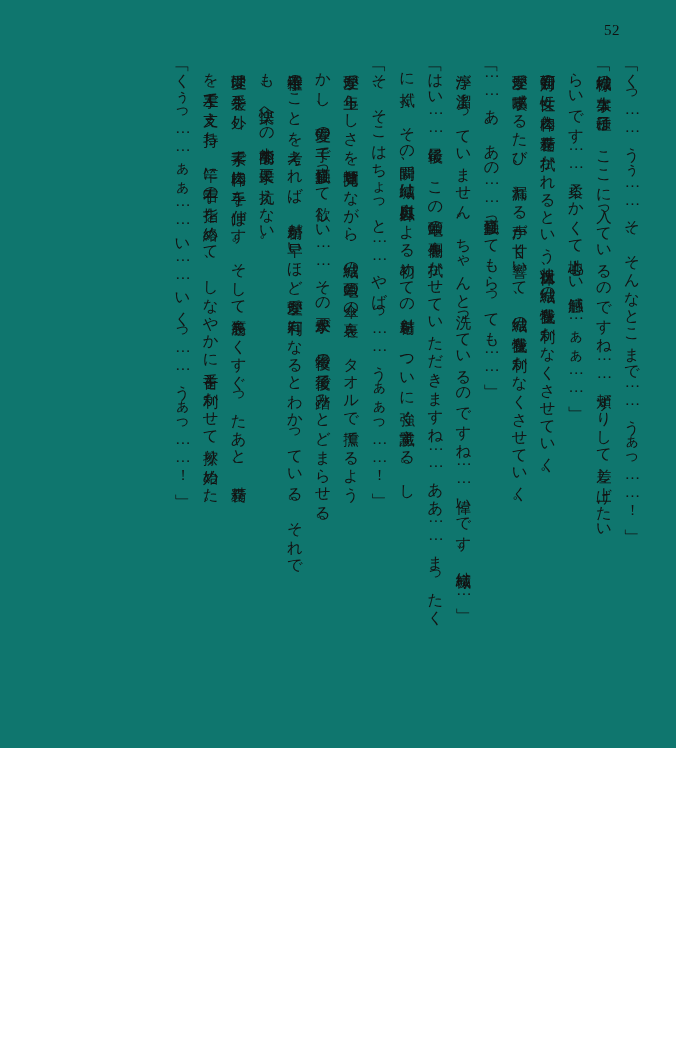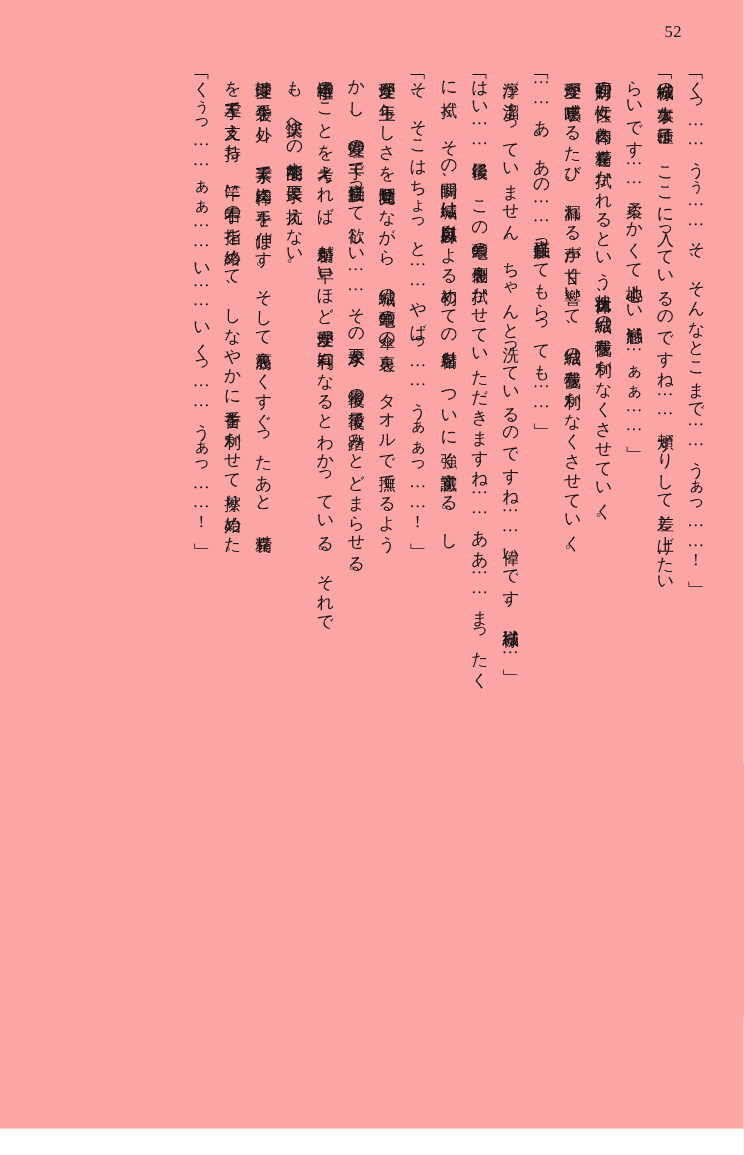--- a/index.html
+++ b/index.html
@@ -10,23 +10,23 @@
   body {
     width: 676px;
     height: 1050px;
     font-family: "Liberation Serif", "DejaVu Serif", serif;
     color: #111111;
     overflow: hidden;
   }
   .page {
     position: relative;
     width: 676px;
-    height: 1026px;
+    height: 748px;
     box-sizing: border-box;
-    background: #fca5a5;
+    background: #0f766e;
   }
   .page-number {
     position: absolute;
     top: 22px;
     right: 56px;
     font-size: 15px;
     letter-spacing: 0.5px;
     color: #111;
     font-family: "Liberation Serif", "DejaVu Serif", serif;
   }

